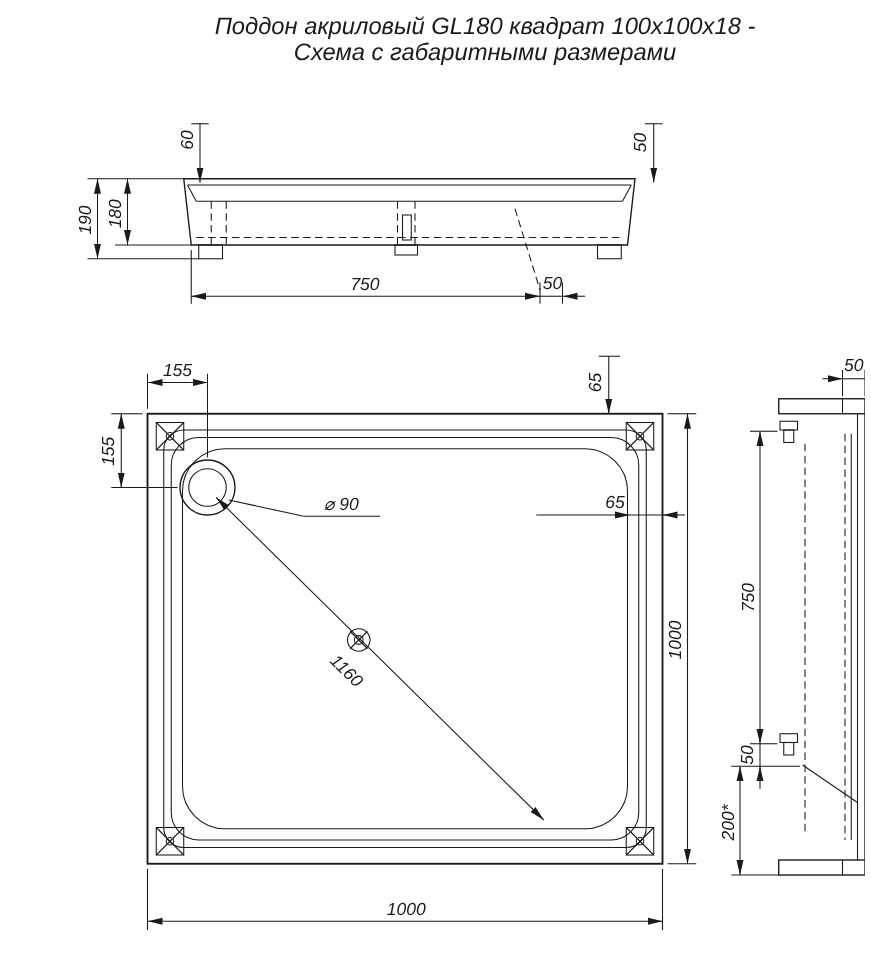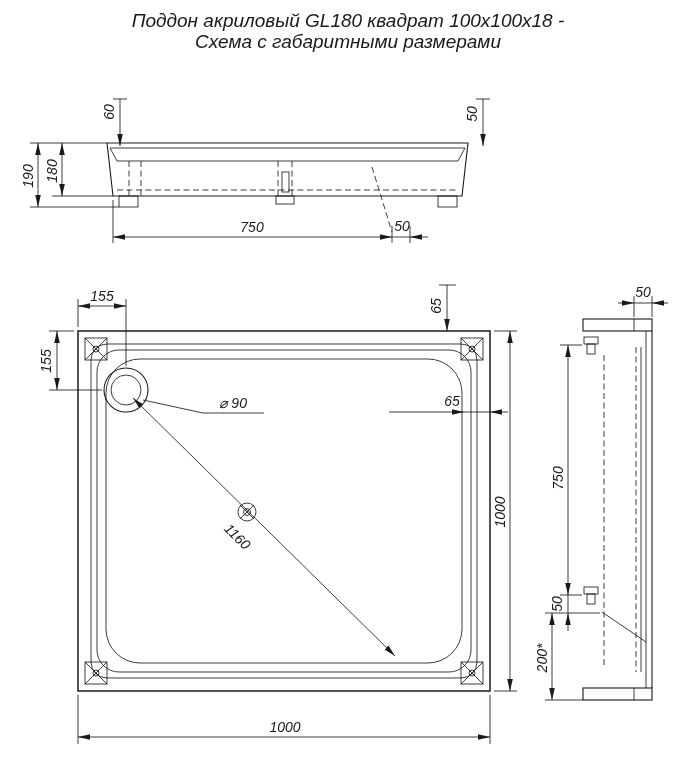--- a/index.html
+++ b/index.html
@@ -1,17 +1,17 @@
 <!DOCTYPE html>
 <html><head>
 <meta charset="utf-8">
 <style>
   * { margin:0; padding:0; box-sizing:border-box; }
   html,body { background:#ffffff; }
-  .page { position:relative; width:692px; height:762px; background:#ffffff; overflow:hidden; }
+  .page { position:relative; width:692px; height:762px; background:#ffffff; overflow:hidden;padding-left:40px; }
   svg { display:block; }
   svg text { font-family:"Liberation Sans", sans-serif; font-style:italic; fill:#1a1a1a; }
   .title-text { font-size:19px; }
   .dim-text  { font-size:14px; }
   .ln   { stroke:#1a1a1a; stroke-width:1.5; fill:none; }
   .md   { stroke:#1a1a1a; stroke-width:1.1; fill:none; }
   .thin { stroke:#1a1a1a; stroke-width:0.85; fill:none; }
   .dash { stroke:#1a1a1a; stroke-width:0.85; fill:none; stroke-dasharray:6 3.5; }
 </style>
 </head>

